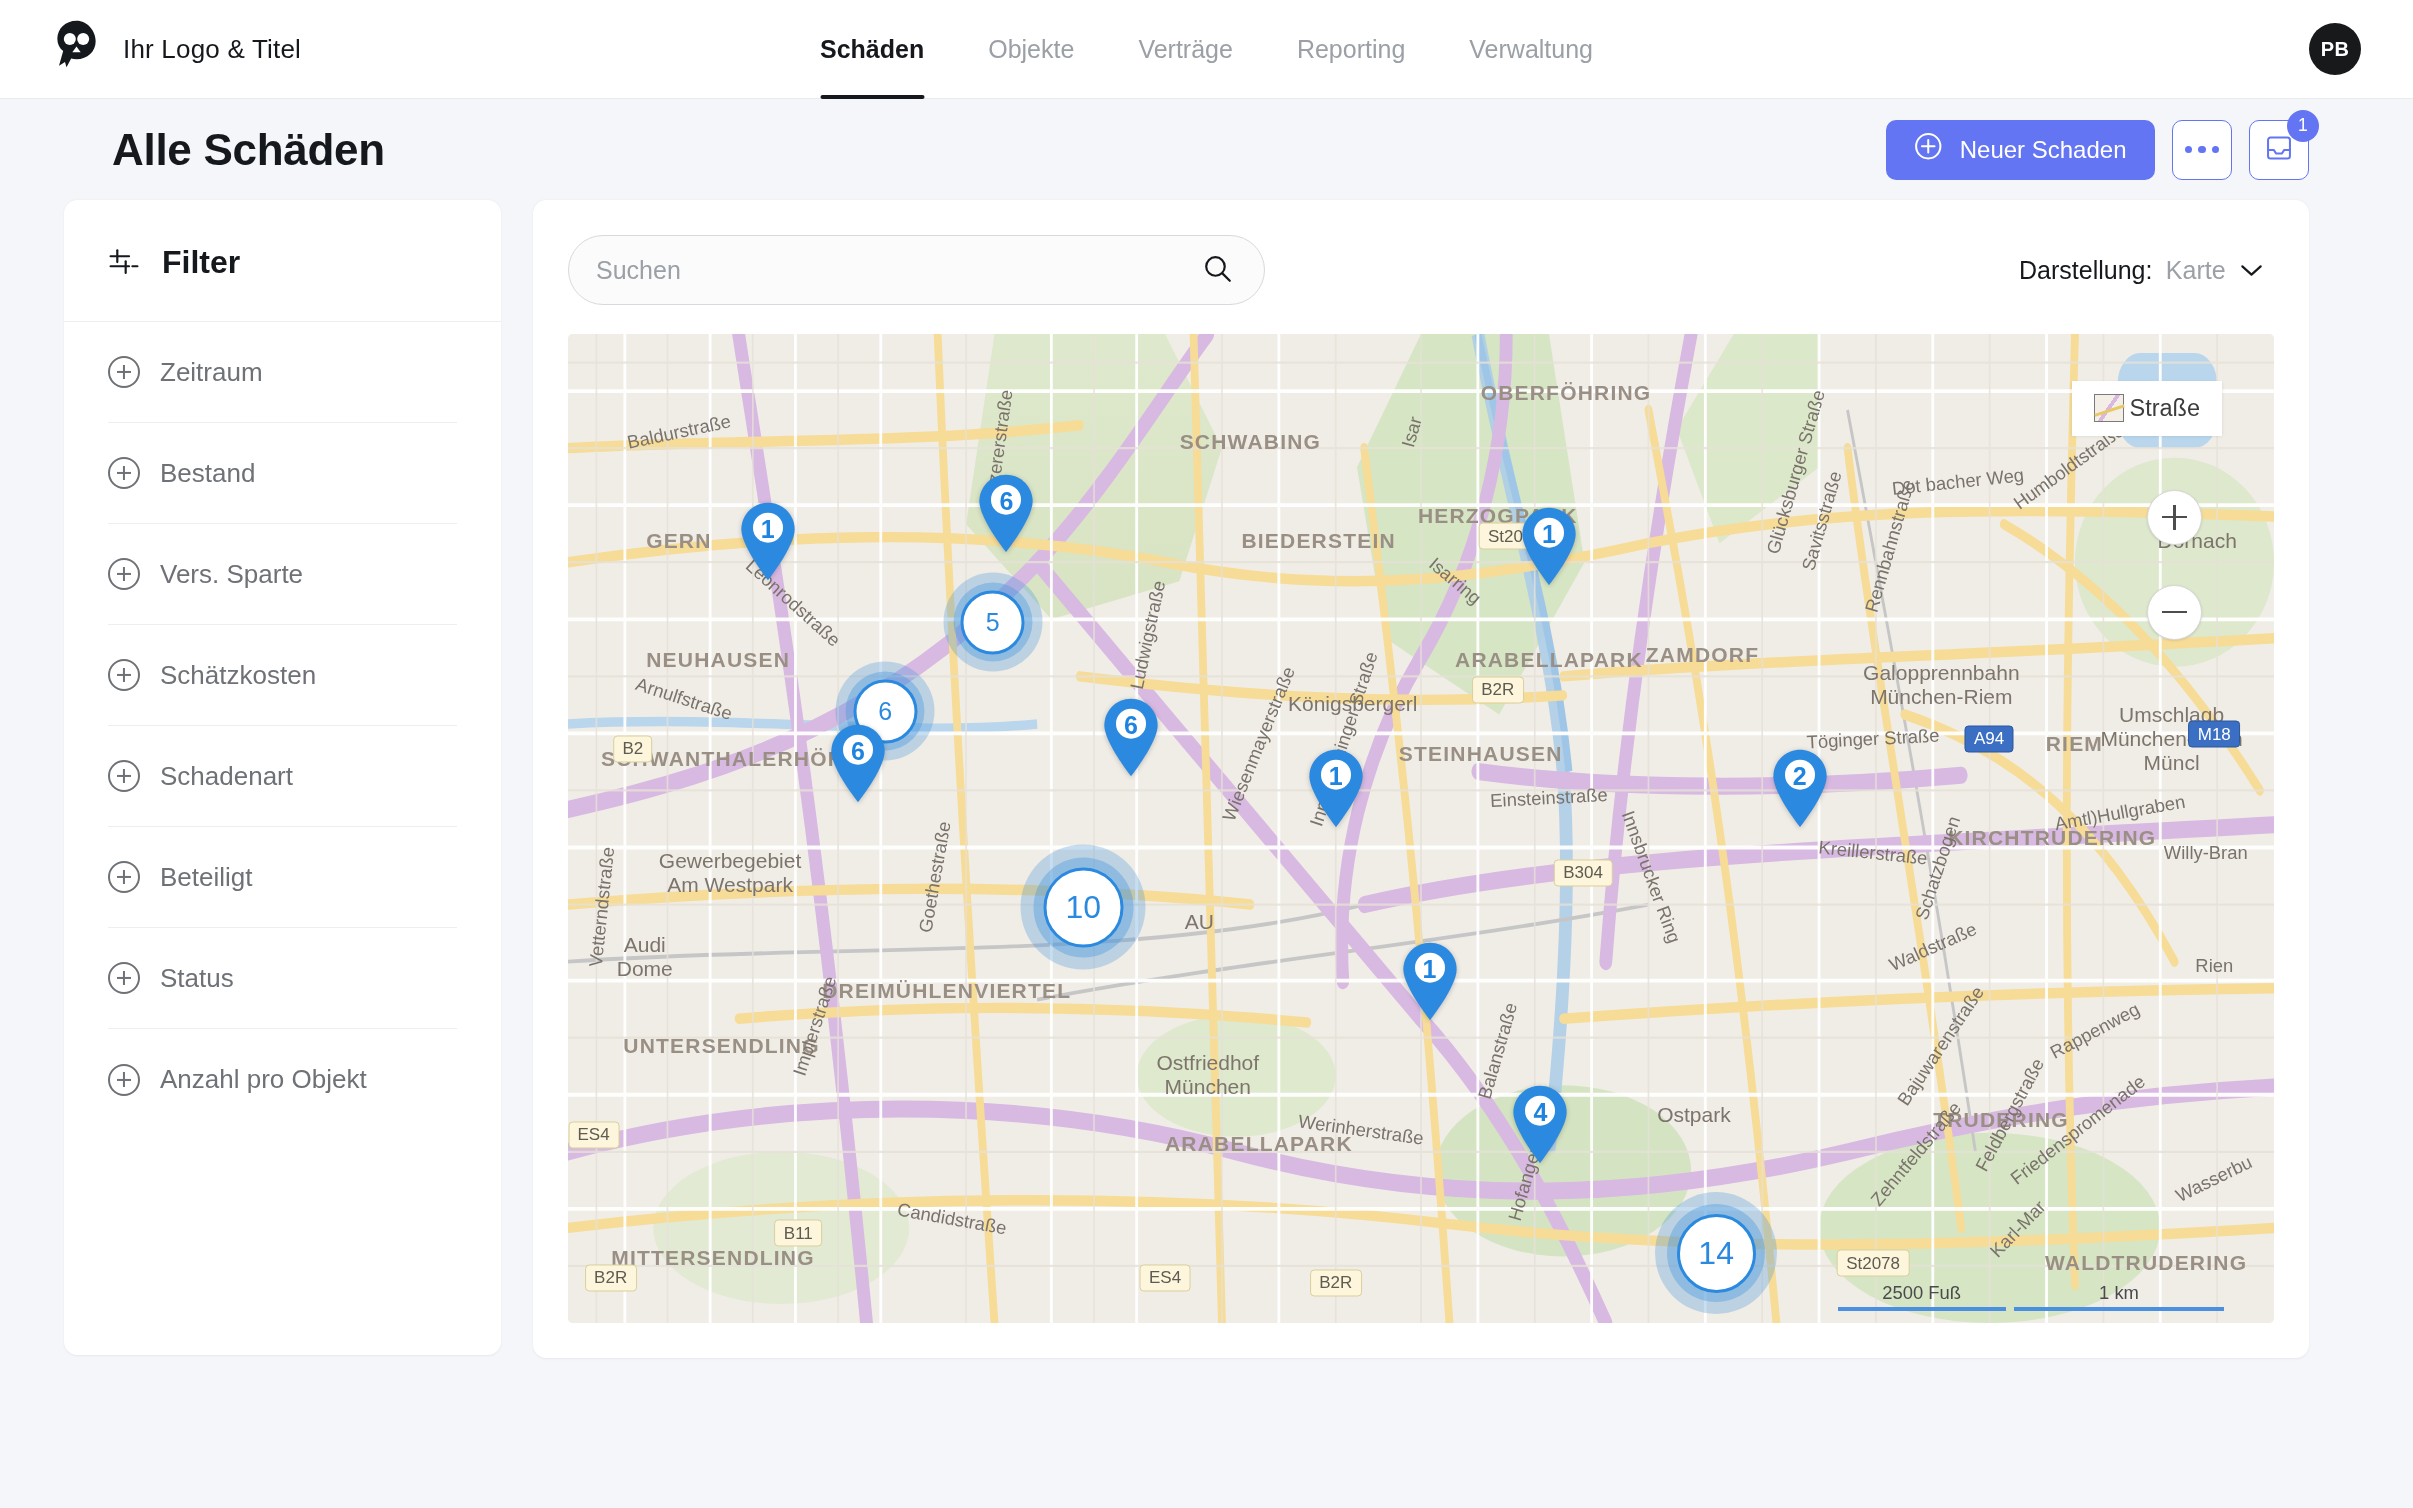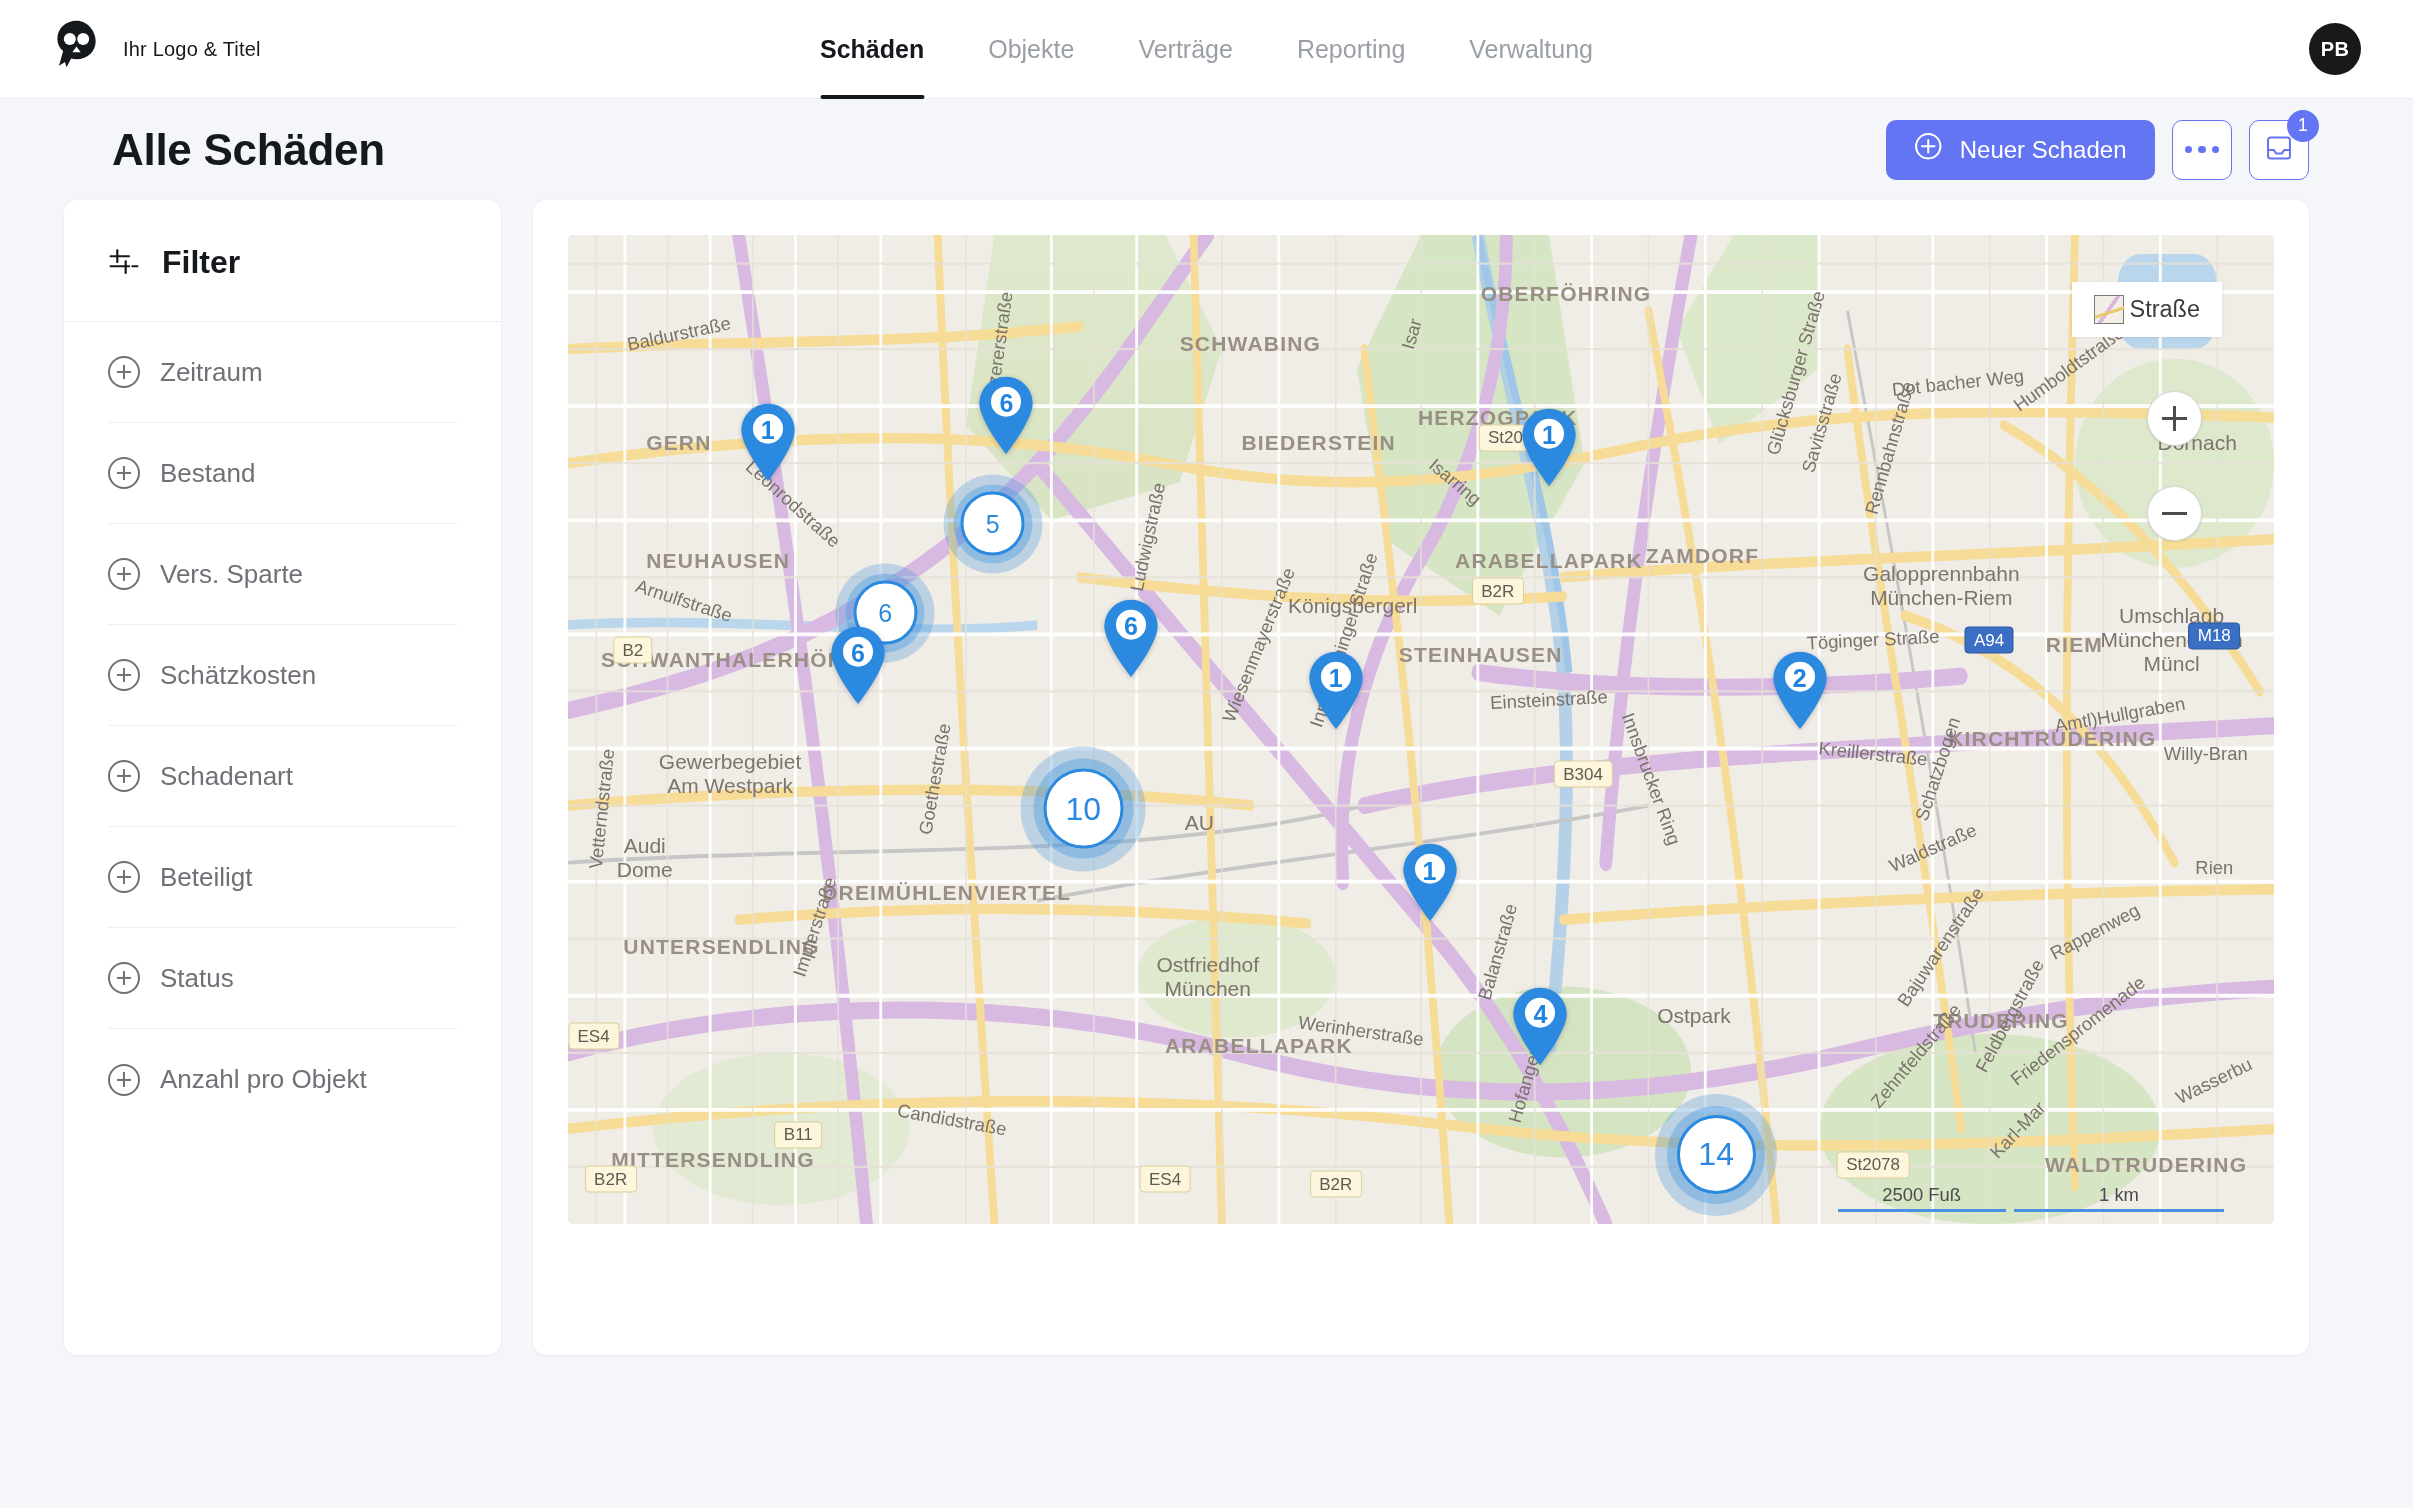--- a/index.html
+++ b/index.html
@@ -19,21 +19,21 @@
     align-items: center;
     position: relative;
     border-bottom: 0.8px solid #e9ecef;
   }
   .brand {
     display: flex; align-items: center; gap: 22px;
     margin-left: 52px;
   }
   .logo-owl { width: 49px; height: 60px; display:block; }
   .brand-title {
-    font-size: 20px; color: #15181c; letter-spacing: 0.2px;
+    font-size: 26px; color: #15181c; letter-spacing: 0.2px;
   }
   .nav {
     position: absolute; left: 50%; top: 0;
     transform: translateX(-50%);
     height: 99px;
     display: flex; align-items: center; gap: 0;
   }
   .nav-item {
     font-size: 25px; color: #9aa0a6;
     padding: 0 32px;
@@ -366,20 +366,41 @@
       </div>
       <div class="filter-row">
         <span class="plus-circle"></span>
         <span class="filter-label">Anzahl pro Objekt</span>
       </div>
     </div>
     <div class="sidebar-filler"></div>
   </aside>
 
   <section class="main-panel">
+    <div class="main-toolbar">
+      <div class="search-box">
+        <input type="text" placeholder="Suchen" style="">
+        <span>
+          <svg width="32" height="32" viewBox="0 0 38 38" aria-hidden="true">
+            <circle cx="16" cy="16" r="11" fill="none" stroke="#15181c" stroke-width="2.6"></circle>
+            <path d="M24.5 24.5L33 33" stroke="#15181c" stroke-width="2.6" stroke-linecap="round"></path>
+          </svg>
+        </span>
+      </div>
+
+      <div class="view-select">
+        <span class="lbl">Darstellung:</span>
+        <span class="val">Karte</span>
+        <span>
+          <svg width="25" height="17" viewBox="0 0 30 20" aria-hidden="true">
+            <path d="M4 5l11 10L26 5" fill="none" stroke="#15181c" stroke-width="2.6" stroke-linecap="round" stroke-linejoin="round"></path>
+          </svg>
+        </span>
+      </div>
+    </div>
 
     <div class="map" id="map">
       <svg class="basemap" viewBox="0 0 1200 520" preserveAspectRatio="none" aria-hidden="true">
         <defs>
           <linearGradient id="gGreen" x1="0" y1="0" x2="0" y2="1">
             <stop offset="0" stop-color="#d9e7c4"></stop>
               <stop offset="1" stop-color="#cfe0b6"></stop>
           </linearGradient>
         </defs>
         <rect width="1200" height="520" fill="#f0ede7"></rect>

